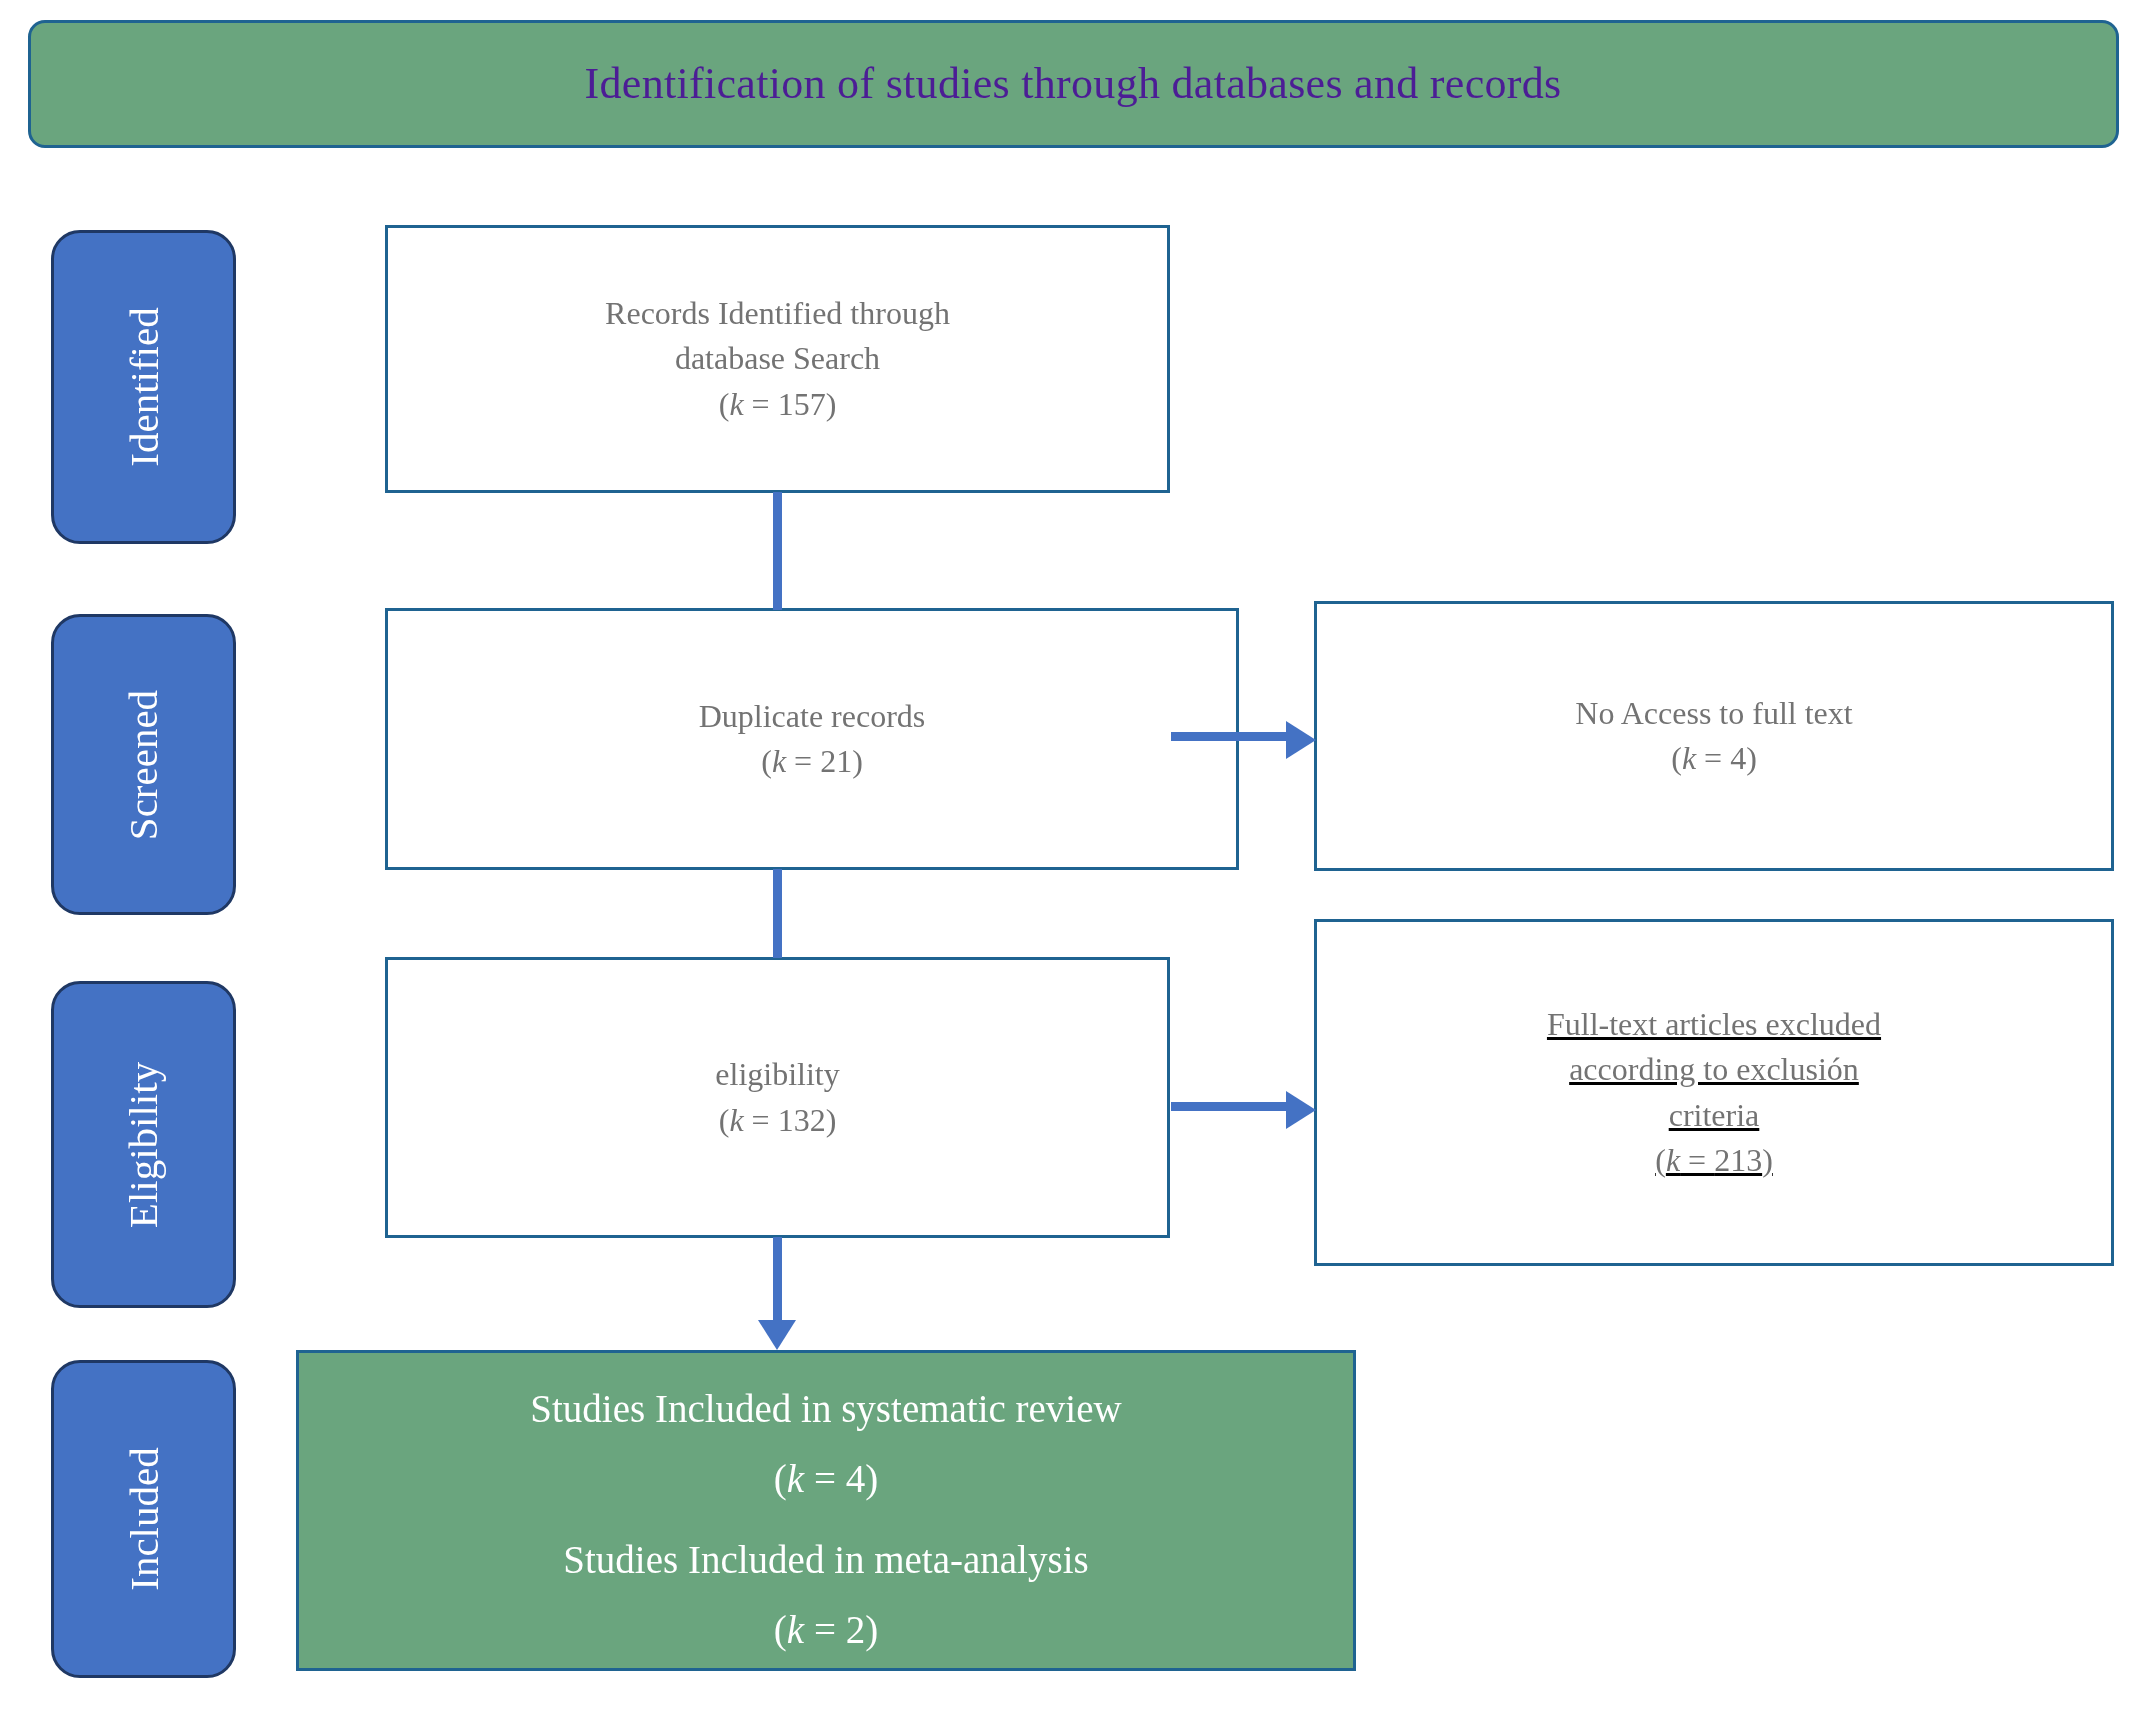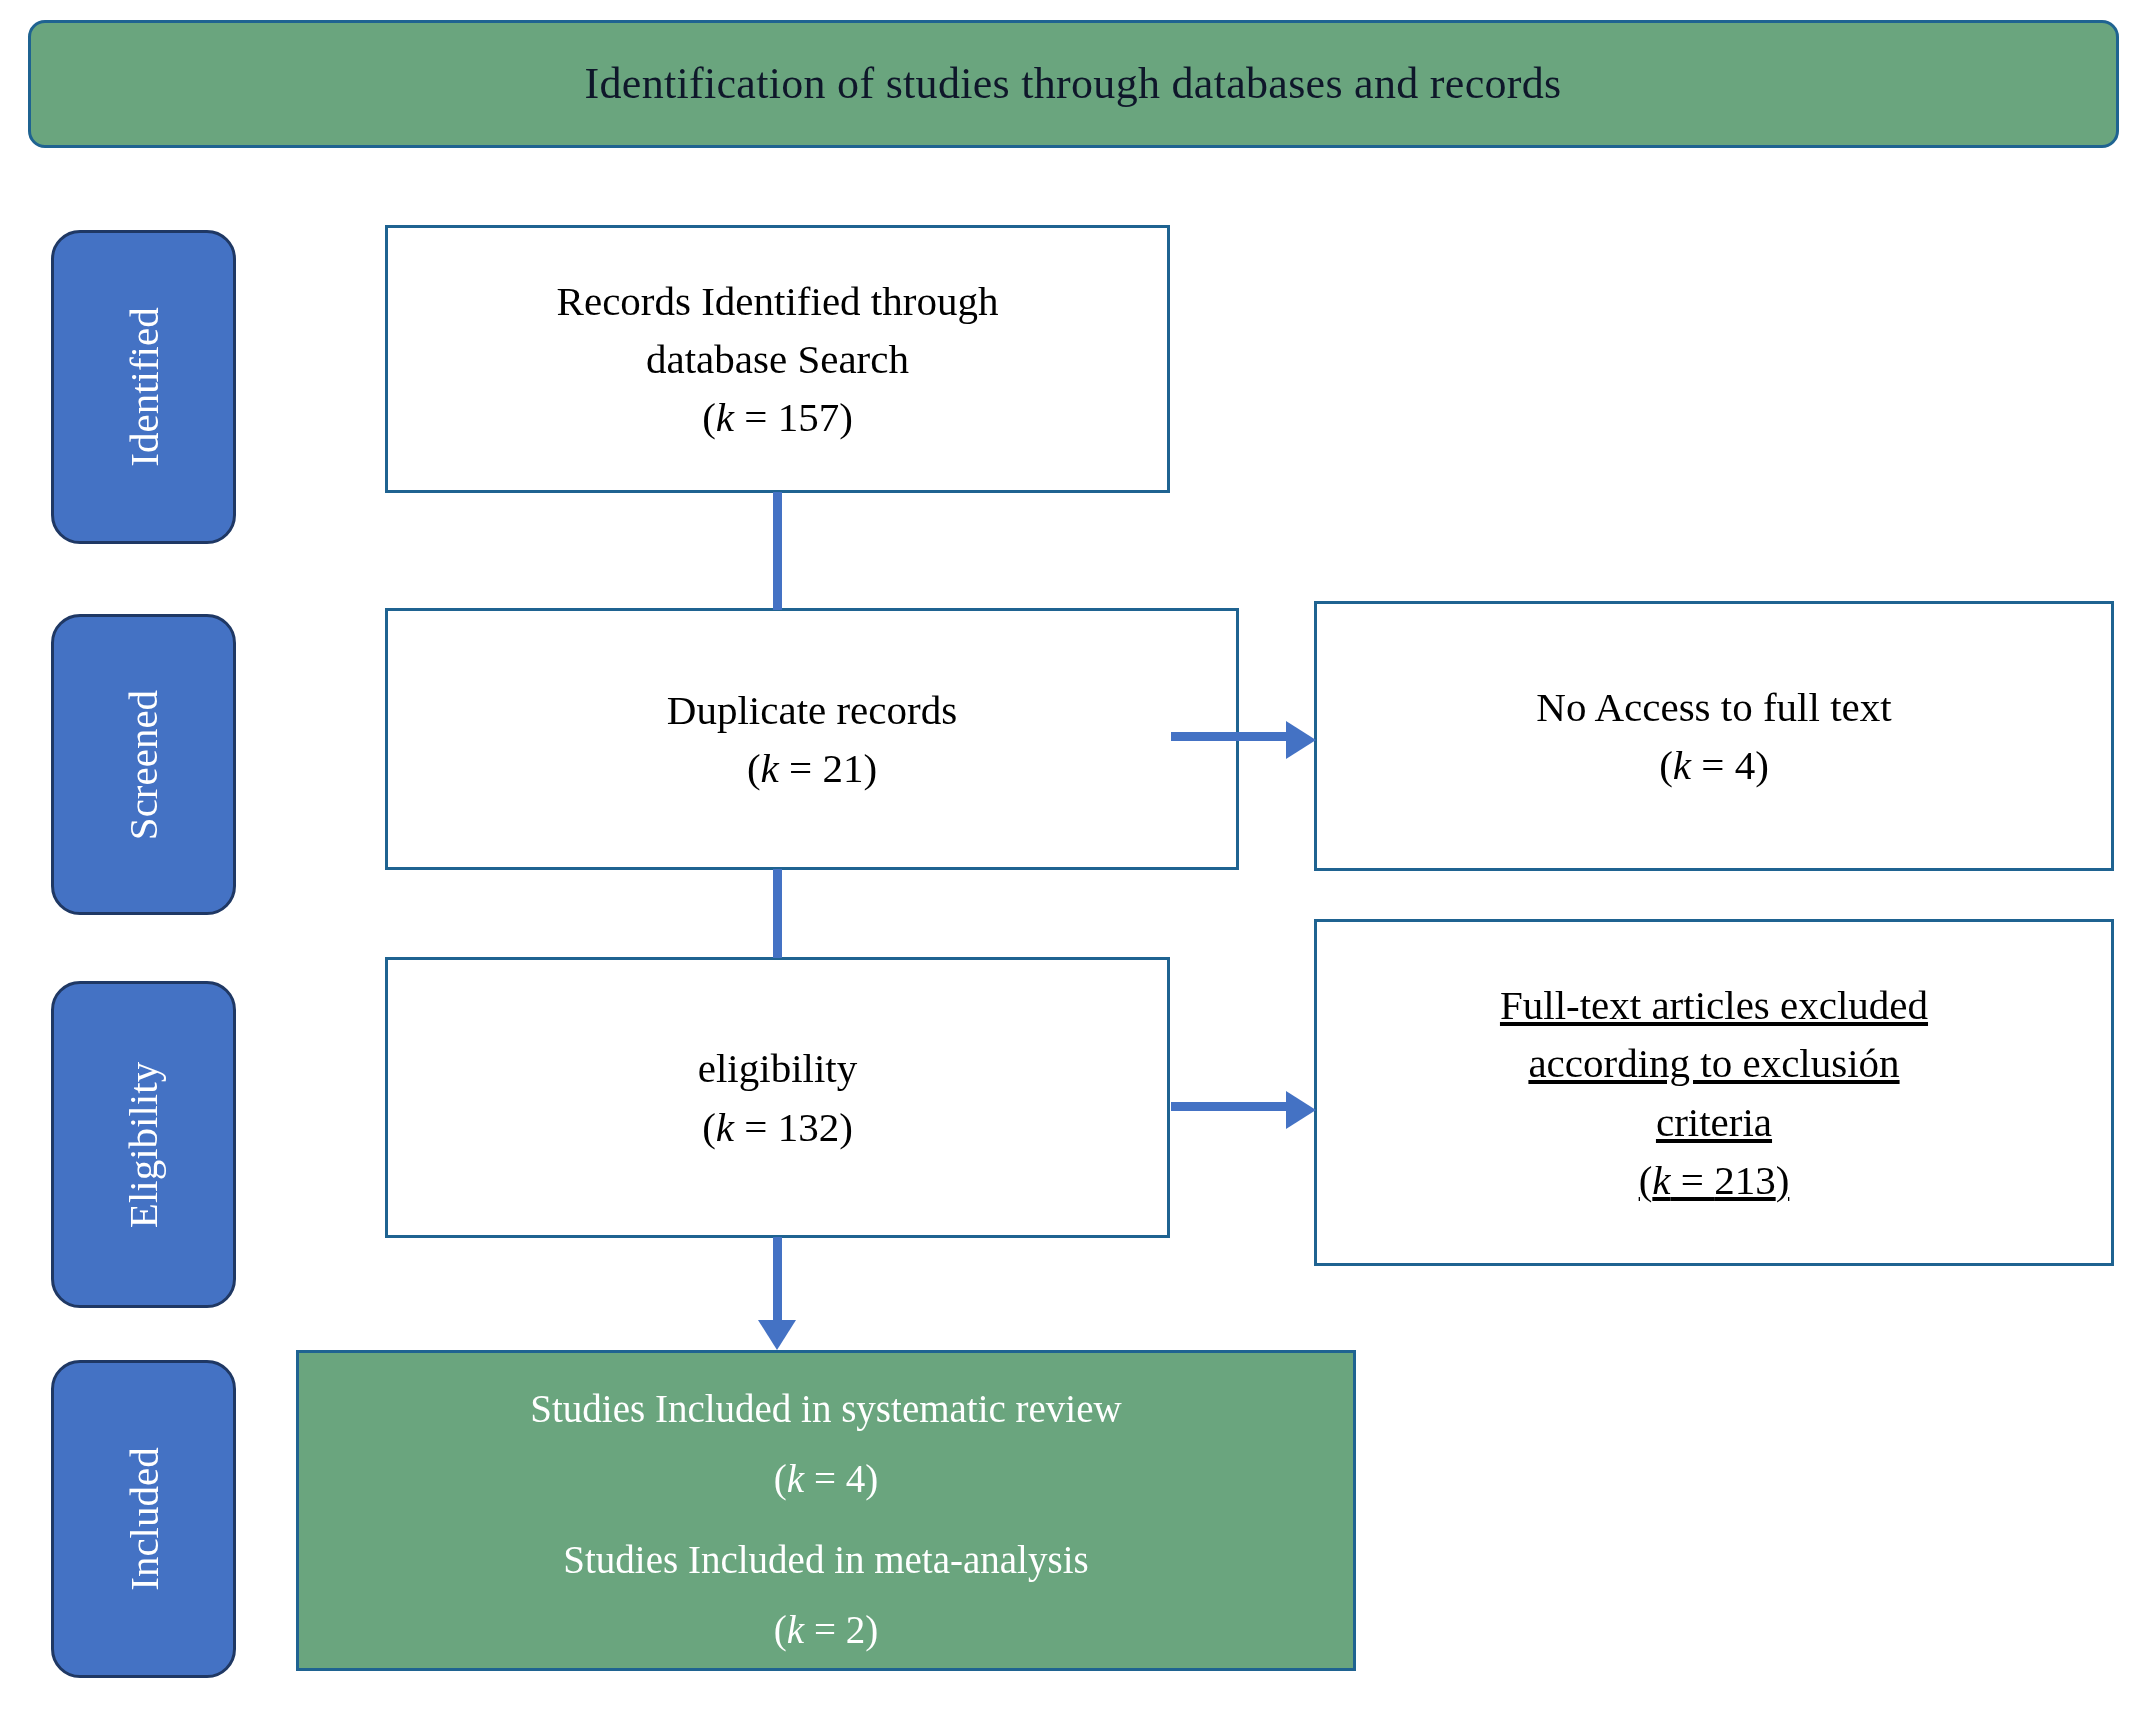--- a/index.html
+++ b/index.html
@@ -28,21 +28,21 @@
     height: 128px;
     background: #6AA57E;
     border: 3.3px solid #1F6391;
     border-radius: 17px;
     box-sizing: border-box;
     display: flex;
     align-items: center;
     justify-content: center;
   }
   .header-title {
-    color: #0f172a;
+    color: #4c1d95;
     font-size: 44px;
     letter-spacing: 0.3px;
     white-space: nowrap;
   }
 
   
   .stage-pill {
     position: absolute;
     left: 51px;
     width: 185px;
@@ -72,22 +72,22 @@
     box-sizing: border-box;
     border: 3.3px solid #1F6391;
     background: #ffffff;
     display: flex;
     flex-direction: column;
     align-items: center;
     justify-content: center;
     text-align: center;
   }
   .flow-box .line {
-    font-size: 41px;
-    color: #000000;
+    font-size: 32px;
+    color: #737373;
     line-height: 1.42;
     white-space: nowrap;
   }
   .flow-box.green {
     background: #6AA57E;
     border-color: #1F6391;
   }
   .flow-box.green .line {
     color: #ffffff;
     margin-top: 19px;

